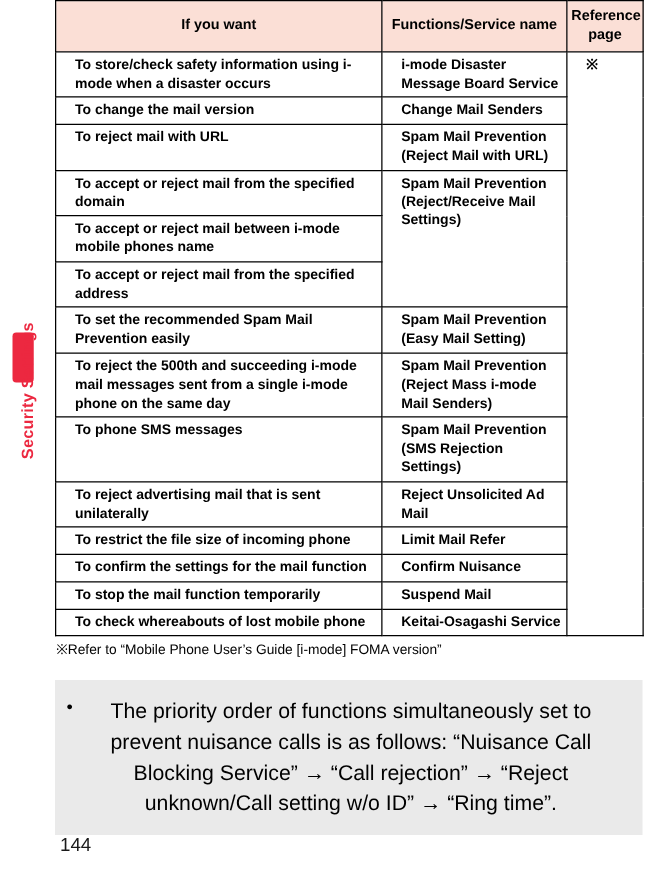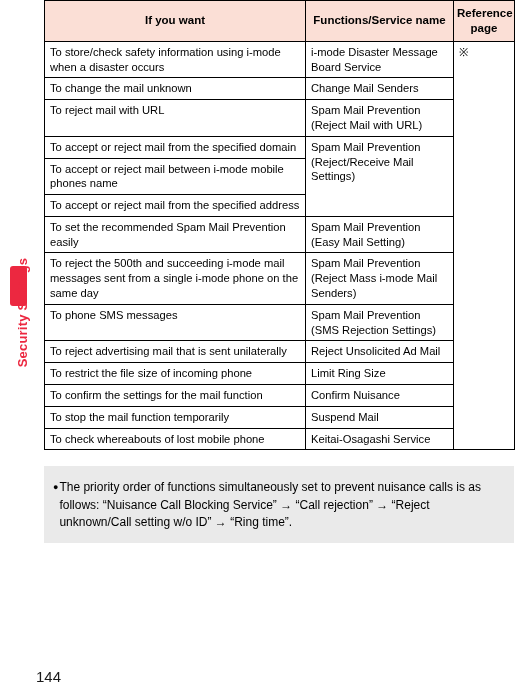--- a/index.html
+++ b/index.html
@@ -44,21 +44,21 @@
     color: #ec2840;
     font-size: 13px;
     font-weight: bold;
     letter-spacing: 0.2px;
     white-space: nowrap;
   }
 
   
   #page-number {
     position: absolute;
-    left: 36px;
+    left: 48px;
     top: 668px;
     font-size: 15px;
     color: #1a1a1a;
   }
 
   
   #content {
     position: absolute;
     left: 44px;
     top: 0;
@@ -68,27 +68,27 @@
   
   table.svc-table {
     border-collapse: collapse;
     width: 470px;
     table-layout: fixed;
     margin: 0;
   }
   table.svc-table td,
   table.svc-table th {
     border: 1px solid #000000;
-    padding: 3px 4px 3px 5px;
+    padding: 3px 4px 3px 15px;
     font-size: 11.2px;
     line-height: 1.32;
     color: #000000;
     vertical-align: top;
     text-align: left;
-    font-weight: normal;
+    font-weight: bold;
   }
   table.svc-table thead th {
     background: #fbdfd6;
     font-weight: bold;
     text-align: center;
     vertical-align: middle;
     padding: 5px 3px;
     font-size: 11.5px;
     line-height: 1.3;
   }
@@ -134,24 +134,25 @@
     margin: 5px 12px 0 9px;
   }
   #info-bullet {
     font-size: 9px;
     line-height: 1.5;
     padding-top: 2px;
     padding-right: 1px;
     color: #000;
   }
   #info-text {
-    font-size: 12px;
+    font-size: 17px;
     line-height: 1.45;
     color: #000000;
     text-indent: 0;
+    text-align: center;
   }
 </style>
 </head>
 <body>
 
 <div id="sidebar">
   <div id="chapter-tab"></div>
   <div id="chapter-label">Security Settings</div>
 </div>
 
@@ -172,21 +173,21 @@
         <th>Reference page</th>
       </tr>
     </thead>
     <tbody>
       <tr>
         <td>To store/check safety information using i-mode when a disaster occurs</td>
         <td>i-mode Disaster Message Board Service</td>
         <td class="ref-cell" rowspan="14">※</td>
       </tr>
       <tr>
-        <td>To change the mail unknown</td>
+        <td>To change the mail version</td>
         <td>Change Mail Senders</td>
       </tr>
       <tr>
         <td>To reject mail with URL</td>
         <td>Spam Mail Prevention (Reject Mail with URL)</td>
       </tr>
       <tr>
         <td>To accept or reject mail from the specified domain</td>
         <td rowspan="3">Spam Mail Prevention (Reject/Receive Mail Settings)</td>
       </tr>
@@ -207,37 +208,38 @@
       <tr>
         <td>To phone SMS messages</td>
         <td>Spam Mail Prevention (SMS Rejection Settings)</td>
       </tr>
       <tr>
         <td>To reject advertising mail that is sent unilaterally</td>
         <td>Reject Unsolicited Ad Mail</td>
       </tr>
       <tr>
         <td>To restrict the file size of incoming phone</td>
-        <td>Limit Ring Size</td>
+        <td>Limit Mail Refer</td>
       </tr>
       <tr>
         <td>To confirm the settings for the mail function</td>
         <td>Confirm Nuisance</td>
       </tr>
       <tr>
         <td>To stop the mail function temporarily</td>
         <td>Suspend Mail</td>
       </tr>
       <tr>
         <td>To check whereabouts of lost mobile phone</td>
         <td>Keitai-Osagashi Service</td>
       </tr>
     </tbody>
   </table>
 
+  <div id="footnote">※Refer to “Mobile Phone User’s Guide [i-mode] FOMA version”</div>
 
   <div id="info-box">
     <div id="info-body">
       <div id="info-bullet">●</div>
       <div id="info-text">The priority order of functions simultaneously set to prevent nuisance calls is as follows: “Nuisance Call Blocking Service” → “Call rejection” → “Reject unknown/Call setting w/o ID” → “Ring time”.</div>
     </div>
   </div>
 
 </div>
 

